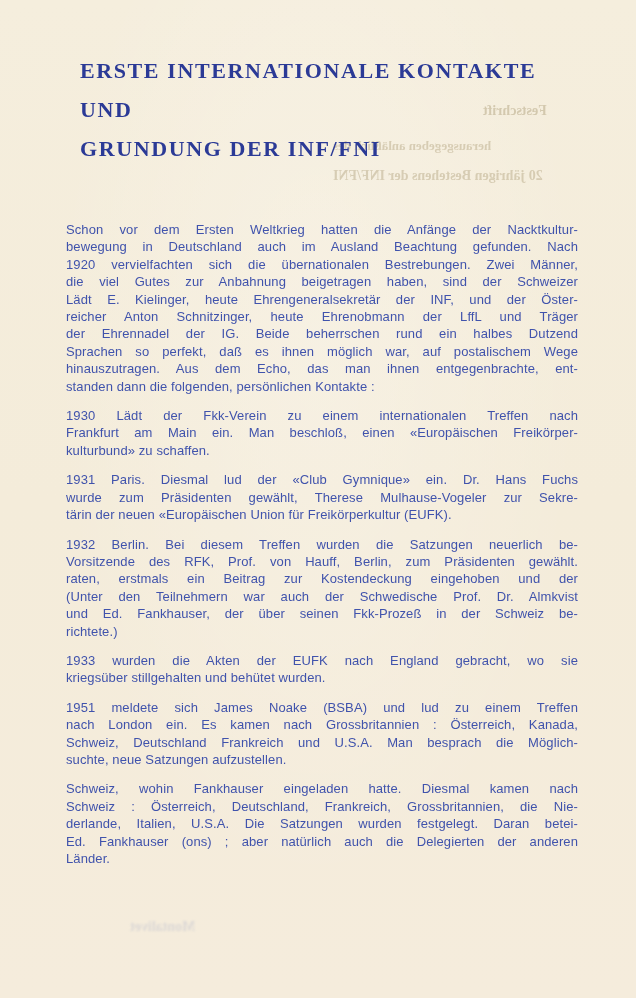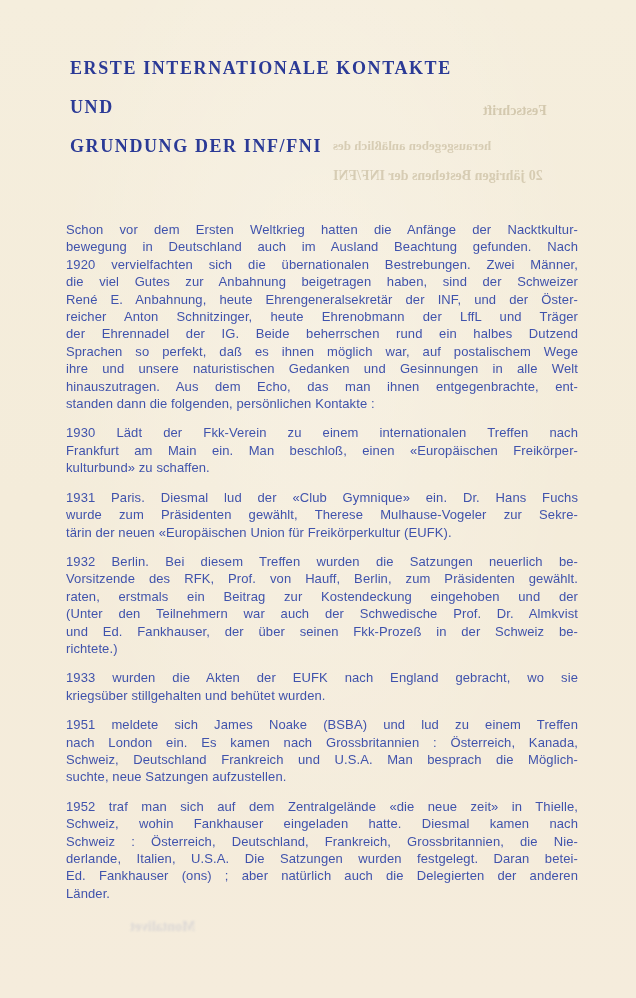--- a/index.html
+++ b/index.html
@@ -15,24 +15,24 @@
     margin: 0;
     overflow: hidden;
     background:
       radial-gradient(ellipse at 50% 35%, rgba(255,255,255,0.22) 0%, rgba(255,255,255,0) 60%),
       linear-gradient(180deg, #f5eedd 0%, #f4ecda 50%, #f5ecdc 100%);
     background-color: #f4ecda;
   }
   
   .title-line {
     position: absolute;
-    left: 70px;
+    left: 80px;
     font-family: "Liberation Serif", serif;
     font-weight: bold;
-    font-size: 18px;
+    font-size: 22px;
     letter-spacing: 1.6px;
     color: #2b3a96;
     white-space: nowrap;
   }
   #title1 { top: 58px; }
   #title2 { top: 97px; }
   #title3 { top: 136px; }
   
   .body-col {
     position: absolute;
@@ -85,25 +85,24 @@
   <div class="title-line" id="title1">ERSTE INTERNATIONALE KONTAKTE</div>
   <div class="title-line" id="title2">UND</div>
   <div class="title-line" id="title3">GRUNDUNG DER INF/FNI</div>
 
   <div class="body-col">
     <div class="para">
         <div class="tline">Schon vor dem Ersten Weltkrieg hatten die Anfänge der Nacktkultur-</div>
         <div class="tline">bewegung in Deutschland auch im Ausland Beachtung gefunden. Nach</div>
         <div class="tline">1920 vervielfachten sich die übernationalen Bestrebungen. Zwei Männer,</div>
         <div class="tline">die viel Gutes zur Anbahnung beigetragen haben, sind der Schweizer</div>
-        <div class="tline">René E. Anbahnung, heute Ehrengeneralsekretär der INF, und der Öster-</div>
+        <div class="tline">Lädt E. Kielinger, heute Ehrengeneralsekretär der INF, und der Öster-</div>
         <div class="tline">reicher Anton Schnitzinger, heute Ehrenobmann der LffL und Träger</div>
         <div class="tline">der Ehrennadel der IG. Beide beherrschen rund ein halbes Dutzend</div>
         <div class="tline">Sprachen so perfekt, daß es ihnen möglich war, auf postalischem Wege</div>
-        <div class="tline">ihre und unsere naturistischen Gedanken und Gesinnungen in alle Welt</div>
         <div class="tline">hinauszutragen. Aus dem Echo, das man ihnen entgegenbrachte, ent-</div>
         <div class="tline tline-last">standen dann die folgenden, persönlichen Kontakte :</div>
       </div>
     <div class="para">
         <div class="tline">1930 Lädt der Fkk-Verein zu einem internationalen Treffen nach</div>
         <div class="tline">Frankfurt am Main ein. Man beschloß, einen «Europäischen Freikörper-</div>
         <div class="tline tline-last">kulturbund» zu schaffen.</div>
       </div>
     <div class="para">
         <div class="tline">1931 Paris. Diesmal lud der «Club Gymnique» ein. Dr. Hans Fuchs</div>
@@ -122,21 +121,20 @@
         <div class="tline">1933 wurden die Akten der EUFK nach England gebracht, wo sie</div>
         <div class="tline tline-last">kriegsüber stillgehalten und behütet wurden.</div>
       </div>
     <div class="para">
         <div class="tline">1951 meldete sich James Noake (BSBA) und lud zu einem Treffen</div>
         <div class="tline">nach London ein. Es kamen nach Grossbritannien : Österreich, Kanada,</div>
         <div class="tline">Schweiz, Deutschland Frankreich und U.S.A. Man besprach die Möglich-</div>
         <div class="tline tline-last">suchte, neue Satzungen aufzustellen.</div>
       </div>
     <div class="para">
-        <div class="tline">1952  traf man sich auf dem Zentralgelände «die neue zeit» in Thielle,</div>
         <div class="tline">Schweiz, wohin Fankhauser eingeladen hatte. Diesmal kamen nach</div>
         <div class="tline">Schweiz : Österreich, Deutschland, Frankreich, Grossbritannien, die Nie-</div>
         <div class="tline">derlande, Italien, U.S.A. Die Satzungen wurden festgelegt. Daran betei-</div>
         <div class="tline">Ed. Fankhauser (ons) ; aber natürlich auch die Delegierten der anderen</div>
         <div class="tline tline-last">Länder.</div>
       </div>
   </div>
 
 </div>
 

